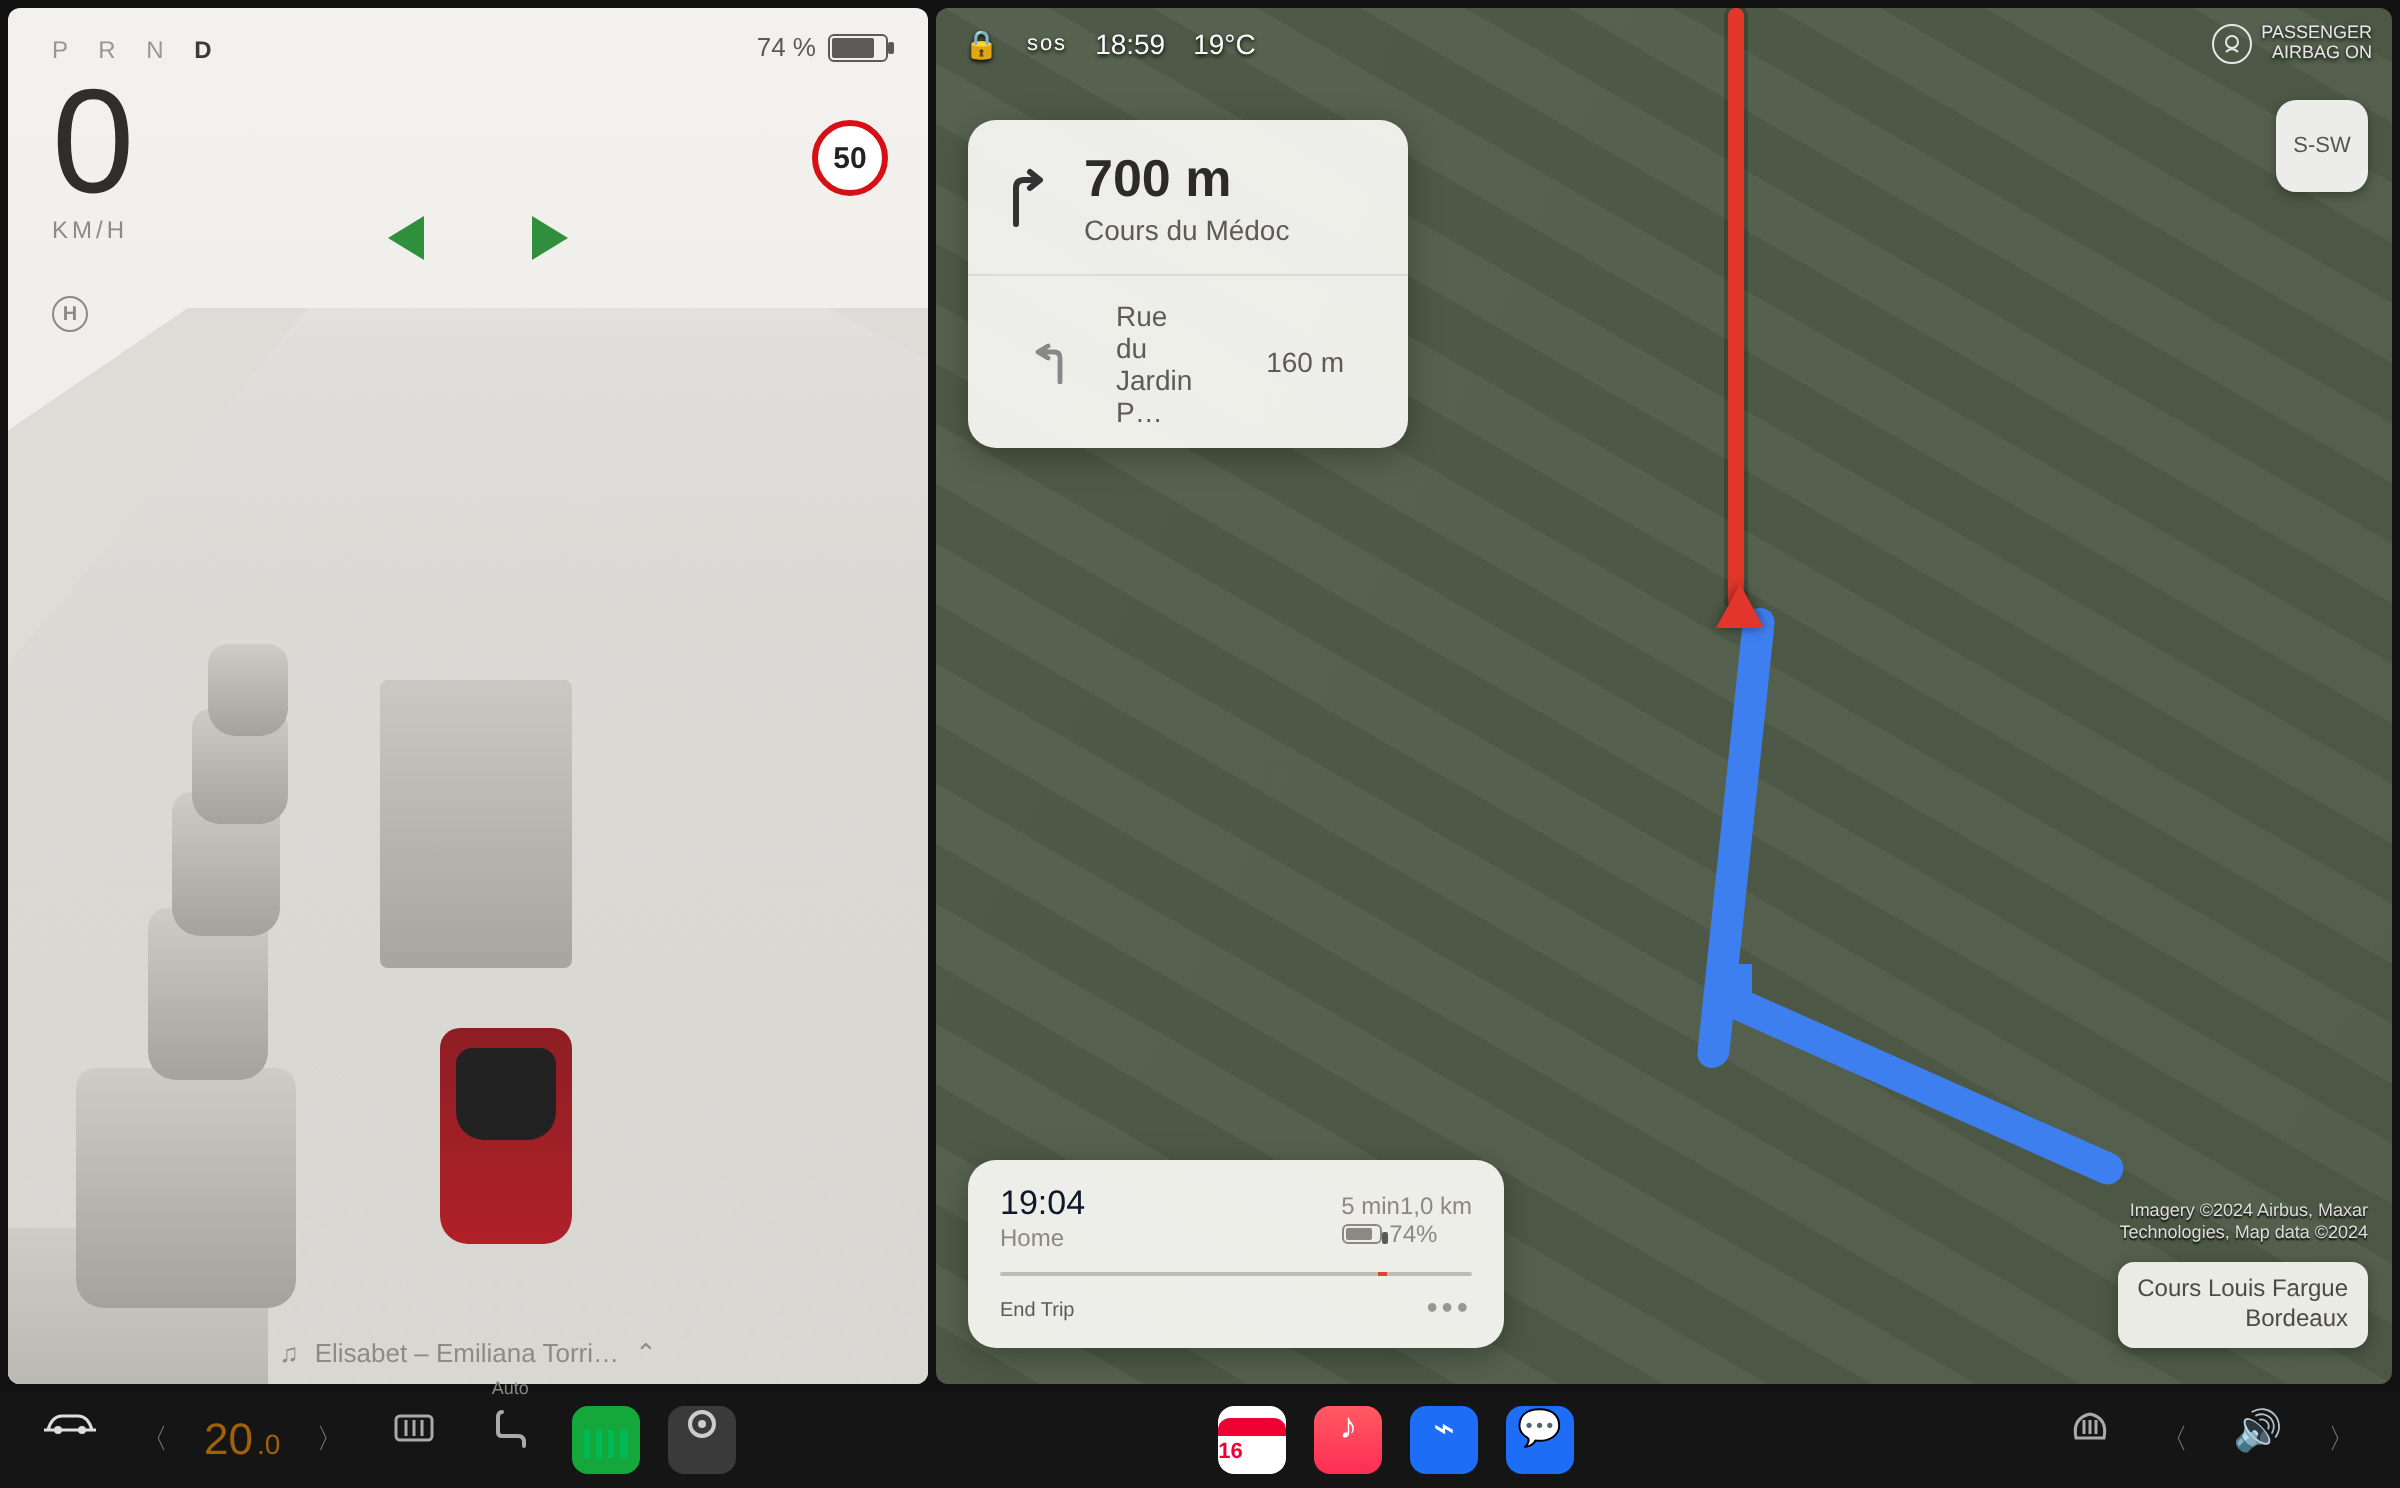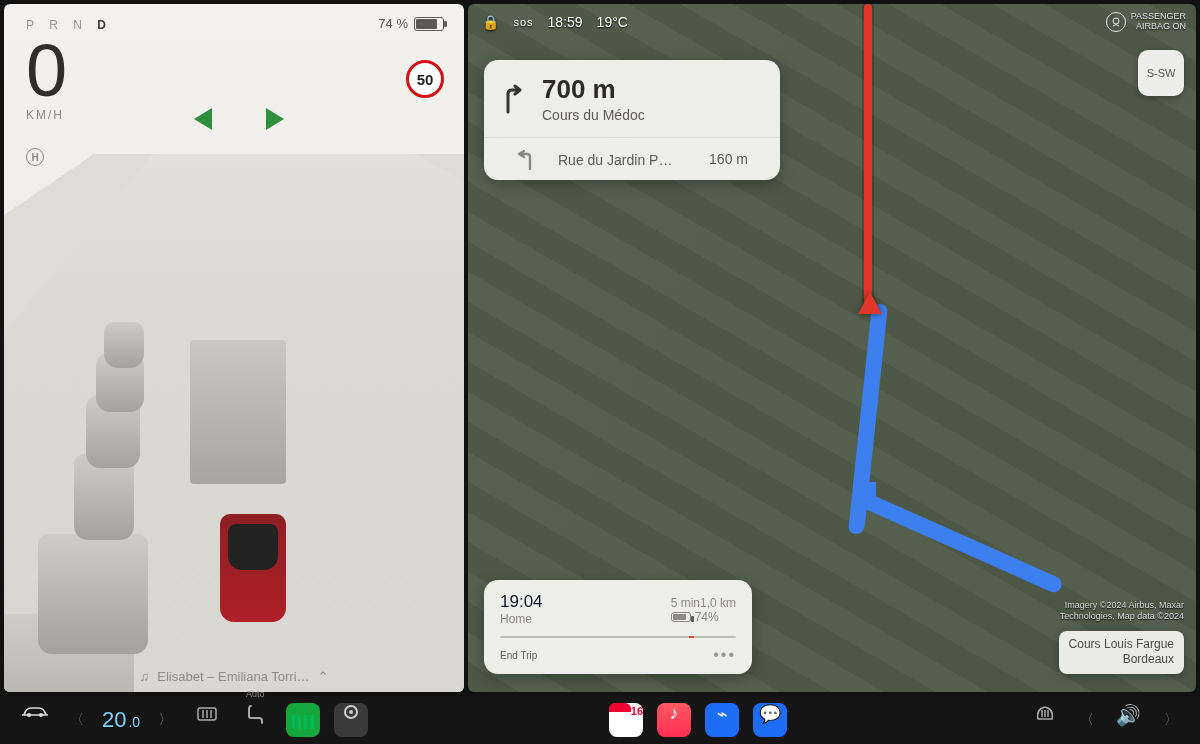--- a/index.html
+++ b/index.html
@@ -67,21 +67,21 @@
   .route.blue2 { left:392px; top:478px; width:16px; height:16px; background:#3e7ff0; }
   .route.blue3 { left:392px; top:486px; width:220px; height:16px; background:#3e7ff0; border-radius:8px; transform:rotate(24deg); transform-origin:left center; }
   .nav-cursor { position:absolute; left:390px; top:288px; width:0;height:0; border-left:12px solid transparent; border-right:12px solid transparent; border-bottom:22px solid #e2362a; filter:drop-shadow(0 0 3px rgba(0,0,0,.5)); }
 
   .topstatus { position:absolute; top:10px; left:14px; display:flex; align-items:center; gap:14px; color:#fff; font-size:14px; text-shadow:0 1px 2px #000; }
   .lock-icon{ font-size:14px; }
   .airbag { position:absolute; top:8px; right:10px; color:#e8e8e8; font-size:9px; line-height:1.1; text-align:right; display:flex; align-items:center; gap:5px; text-shadow:0 1px 2px #000; }
   .airbag .circ{ width:20px;height:20px;border:1.5px solid #e8e8e8;border-radius:50%; display:flex;align-items:center;justify-content:center; }
   .compass { position:absolute; top:46px; right:12px; width:46px; height:46px; background:rgba(250,250,248,.92); border-radius:10px; display:flex; align-items:center; justify-content:center; font-size:11px; color:#555; box-shadow:0 2px 6px rgba(0,0,0,.3);} 
 
-  .turn-card { position:absolute; top:56px; left:16px; width:296px; background:rgba(248,247,243,.94); border-radius:14px; box-shadow:0 4px 16px rgba(0,0,0,.3); overflow:hidden; }
+  .turn-card { position:absolute; top:56px; left:16px; width:220px; background:rgba(248,247,243,.94); border-radius:14px; box-shadow:0 4px 16px rgba(0,0,0,.3); overflow:hidden; }
   .turn-row { display:flex; align-items:center; gap:14px; padding:14px 16px; }
   .turn-row + .turn-row { border-top:1px solid rgba(0,0,0,.08); padding:10px 32px; }
   .turn-icon { width:28px; text-align:center; font-size:24px; color:#333; }
   .turn-icon.sm{ font-size:18px; color:#777; }
   .turn-main { flex:1; }
   .turn-dist { font-size:26px; font-weight:600; color:#2c2b27; }
   .turn-road { font-size:14px; color:#5d5b54; margin-top:2px; }
   .turn-sec-dist { font-size:14px; color:#5d5b54;margin-left:16px; }
 
   .eta-card { position:absolute; bottom:18px; left:16px; width:268px; background:rgba(248,247,243,.94); border-radius:14px; box-shadow:0 4px 16px rgba(0,0,0,.3); padding:12px 16px 10px; }
@@ -97,28 +97,28 @@
   .more { color:#9a978f; letter-spacing:2px; }
 
   .loc-chip { position:absolute; bottom:18px; right:12px; background:rgba(248,247,243,.92); border-radius:8px; padding:6px 10px; text-align:right; font-size:12px; color:#4c4b46; box-shadow:0 2px 8px rgba(0,0,0,.3); line-height:1.3;}
   .map-attr { position:absolute; bottom:70px; right:12px; font-size:9px; color:#ddd; text-align:right; text-shadow:0 1px 1px #000; line-height:1.2;}
 
   
   #dock { position:absolute; left:0; right:0; bottom:0; height:48px; background:#151515; display:flex; align-items:center; padding:0 18px; gap:14px; }
   #dock .spacer{ flex:1; }
   .dock-btn { width:34px; height:34px; border-radius:8px; display:flex; justify-content:center; font-size:18px; color:#ddd; }
   .dock-btn.app { background:#2a2a2a; }
-  .temp { color:#7dd3fc; font-size:22px; font-weight:300; display:flex; align-items:baseline; gap:2px;}
+  .temp { color:#a16207; font-size:22px; font-weight:300; display:flex; align-items:baseline; gap:2px;}
   .temp .dec{font-size:14px;}
   .seat-wrap{ position:relative; color:#888; font-size:20px; }
   .seat-wrap .lbl{ position:absolute; top:-14px; left:50%; transform:translateX(-50%); font-size:9px; color:#888;}
   .app-music{ background:linear-gradient(#ff5a62,#ff2d55)!important; }
   .app-bt{ background:#1e6df6!important; color:#fff; }
   .app-msg{ background:#1e6df6!important; color:#fff; }
-  .app-cal{ background:#fff!important; color:#e03; font-size:11px; font-weight:700; flex-direction:row; line-height:1; }
+  .app-cal{ background:#fff!important; color:#e03; font-size:11px; font-weight:700; flex-direction:column; line-height:1; }
   .app-cal .bar{ width:100%; height:9px; background:#e03; border-radius:6px 6px 0 0; }
   .app-stats{ background:#14a83c!important; position:relative; }
   .app-stats::before{content:""; position:absolute; left:6px; right:6px; bottom:8px; height:14px;
      background:linear-gradient(90deg,#0b5 0 3px,transparent 3px 6px,#0b5 6px 9px,transparent 9px 12px,#0b5 12px 15px,transparent 15px 18px,#0b5 18px 21px);}
   .vol{ color:#ddd; font-size:20px; }
   .chev{ color:#777; font-size:14px; padding:0 4px;}
 
   svg{display:block;}
 </style>
 </head>

